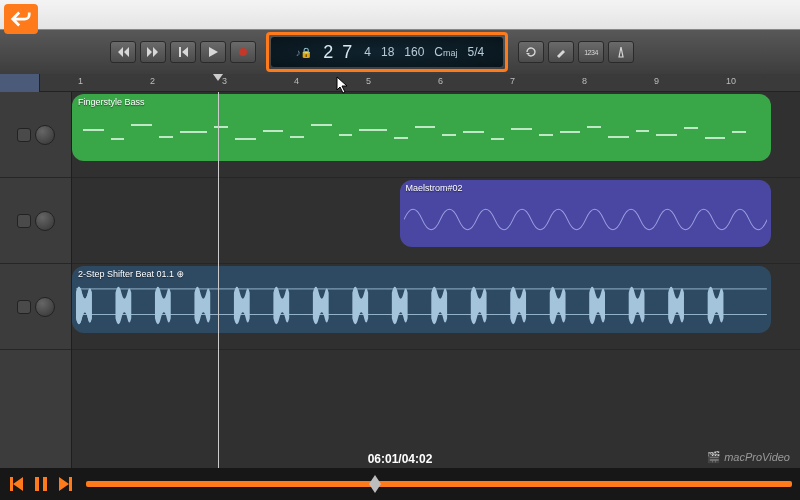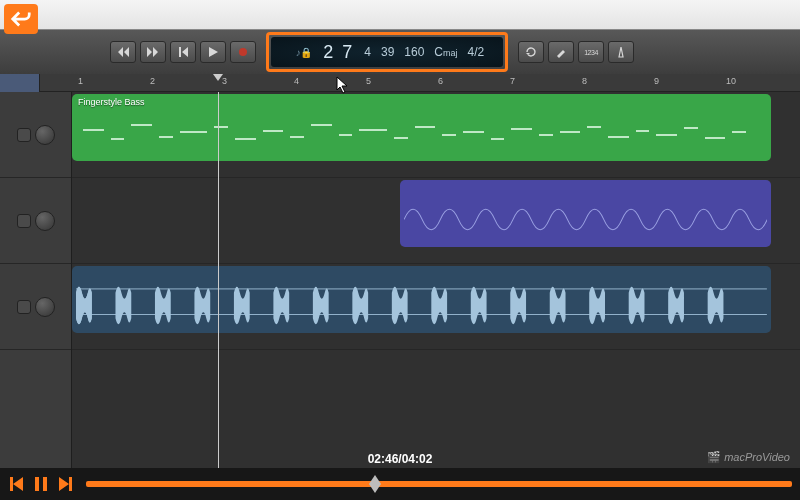--- a/index.html
+++ b/index.html
@@ -30,21 +30,21 @@
   .library-tab { position: absolute; top: 74px; left: 0; width: 40px; height: 18px; background: #4a5a78; border-right: 1px solid #222; }
 
   
   .tracks { position: absolute; top: 92px; left: 0; right: 0; bottom: 32px; background: #303030; }
   .track-head-col { position: absolute; left: 0; top: 0; bottom: 0; width: 72px; background: #3c3c3c; border-right: 1px solid #1e1e1e; }
   .track-head { height: 86px; border-bottom: 1px solid #262626; display: flex; align-items: center; justify-content: center; gap: 4px; }
   .knob { width: 20px; height: 20px; border-radius: 50%; background: radial-gradient(circle at 35% 30%, #666, #333); border: 1px solid #222; }
   .solo { width: 14px; height: 14px; border-radius: 3px; background: #4a4a4a; border: 1px solid #222; }
 
   .lane { position: absolute; left: 72px; height: 86px; border-bottom: 1px solid #262626; }
-  .region { position: absolute; top: 2px; bottom: 16px; border-radius: 5px; overflow: hidden; }
+  .region { position: absolute; top: 2px; bottom: 16px; border-radius: 12px; overflow: hidden; }
   .region .label { font-size: 9px; color: #fff; padding: 3px 6px; text-shadow: 0 1px 1px rgba(0,0,0,.5); white-space: nowrap; }
   .region.green { background: #39a648; }
   .region.purple { background: #4a47a3; }
   .region.blue { background: #2e4a63; }
 
   .midi-notes { position: absolute; inset: 16px 4px 4px 4px; }
   .midi-notes span { position: absolute; height: 2px; background: #bfe8c6; }
 
   .wave { position: absolute; inset: 14px 4px 2px 4px; display: flex; align-items: center; }
   .wave svg { width: 100%; height: 100%; }
@@ -103,24 +103,24 @@
       <svg viewBox="0 0 12 12">
         <circle cx="6" cy="6" r="4"></circle>
       </svg>
     </div>
 
   <div class="lcd-wrap">
     <div class="lcd">
       <span class="note-ic">♪🔒</span>
       <span class="big">2 7</span>
       <span class="sm">4</span>
-      <span class="sm">39</span>
+      <span class="sm">18</span>
       <span class="sm">160</span>
       <span class="sm"><span>C</span><span style="font-size:9px">maj</span></span>
-      <span class="sm">4/2</span>
+      <span class="sm">5/4</span>
     </div>
   </div>
 
   <div class="tbtn">
       <svg viewBox="0 0 12 12">
         <path d="M2 6a4 4 0 1 1 1.2 2.8" fill="none" stroke="#d8d8d8" stroke-width="1.4"></path>
         <path d="M1 7l2 2 2-2z"></path>
       </svg>
     </div>
   <div class="tbtn">
@@ -196,30 +196,32 @@
           <span style="left:84%;top:50%;width:3%"></span>
         <span style="left:88%;top:36%;width:2%"></span>
           <span style="left:91%;top:58%;width:3%"></span>
           <span style="left:95%;top:44%;width:2%"></span>
       </div>
     </div>
   </div>
 
   <div class="lane" style="top:86px; right:0">
     <div class="region purple" style="left:45%; width:51%">
+      <div class="label">Maelstrom#02</div>
       <div class="wave">
         <svg viewBox="0 0 400 50" preserveAspectRatio="none">
             <path d="M0 25 Q10 5 20 25 T40 25 T60 25 T80 25 T100 25 T120 25 T140 25 T160 25 T180 25 T200 25 T220 25 T240 25 T260 25 T280 25 T300 25 T320 25 T340 25 T360 25 T380 25 T400 25" stroke="#9aa0e2" stroke-width="1" fill="none"></path>
           </svg>
       </div>
     </div>
   </div>
 
   <div class="lane" style="top:172px; right:0">
     <div class="region blue" style="left:0%; width:96%">
+      <div class="label">2-Step Shifter Beat 01.1  ⊕</div>
       <div class="wave">
         <svg viewBox="0 0 700 60" preserveAspectRatio="none">
           <g fill="#a4c4dc">
             <rect x="0" y="10" width="700" height="1"></rect>
             <rect x="0" y="40" width="700" height="1"></rect>
           </g>
           <g fill="#a4c4dc">
 
             <g id="hit">
                 <path d="M0 15 q3 -14 6 0 q3 14 6 0 q2 -10 4 0 v30 q-2 10 -4 0 q-3 -14 -6 0 q-3 14 -6 0 z"></path>
@@ -253,21 +255,21 @@
   <div class="playhead"></div>
 </div>
 
 <div class="cursor-arrow">
   <svg viewBox="0 0 14 18">
       <path d="M1 1 L1 14 L4 11 L7 17 L9 16 L6 10 L11 10 Z" fill="#fff" stroke="#000" stroke-width="1"></path>
     </svg>
 </div>
 
 <div class="timecode">
-  <span>02:46</span><span>/</span><span>04:02</span>
+  <span>06:01</span><span>/</span><span>04:02</span>
 </div>
 
 <div class="brand">macProVideo</div>
 
 <div class="player">
   <div class="pbtn">
       <svg width="16" height="18" viewBox="0 0 16 18">
         <path d="M3 2v14h3V2zM16 2L6 9l10 7z"></path>
       </svg>
     </div>

